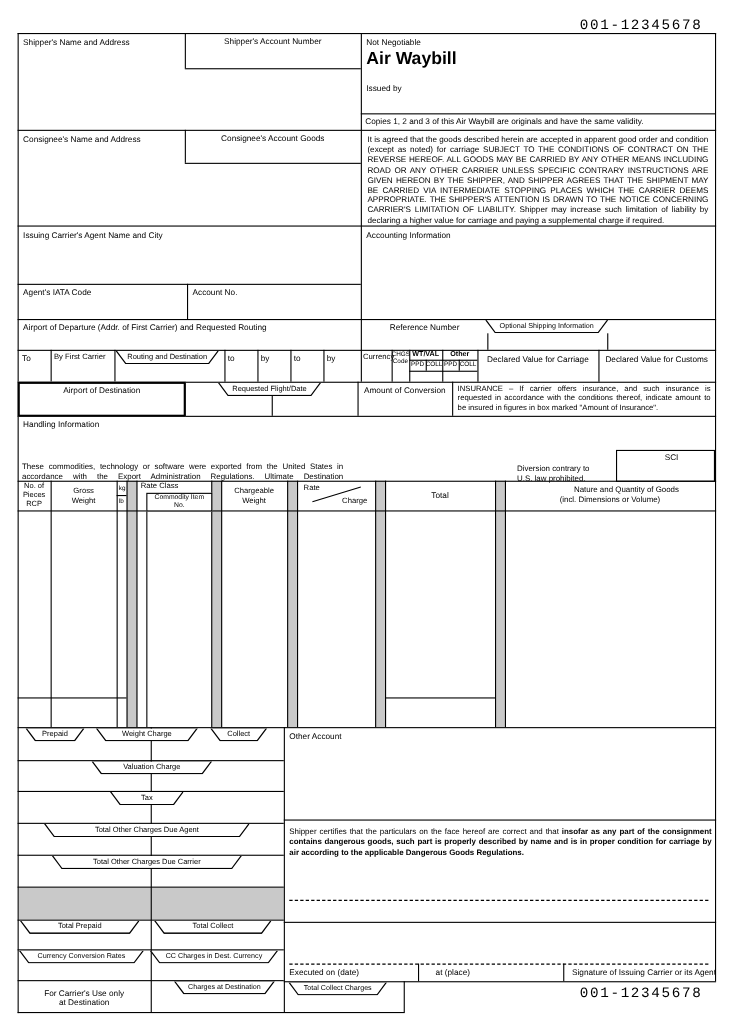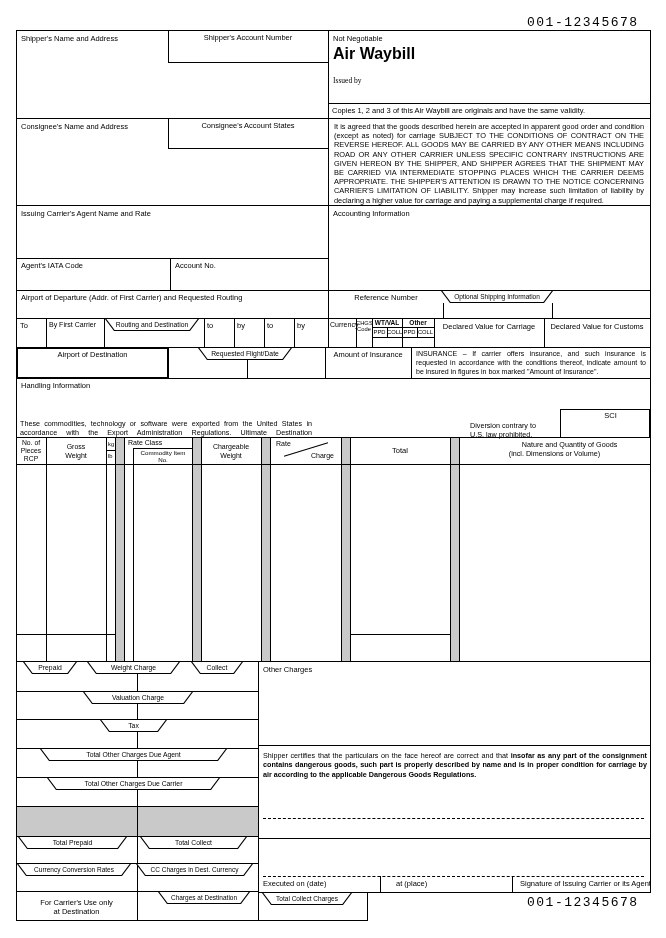--- a/index.html
+++ b/index.html
@@ -101,28 +101,28 @@
   <div class="v" style="left:512px;top:876px;height:16px;"></div>
 
   <div class="boldbox" style="left:16px;top:347px;width:153px;height:32px;"></div>
   <div class="box" style="left:560px;top:409px;width:90px;height:29px;"></div>
   <div class="box" style="left:133px;top:448px;width:60px;height:17px;background:#fff;"></div>
 
   <div class="l" style="left:21px;top:34px;">Shipper's Name and Address</div>
   <div class="l lc" style="left:168px;top:33px;width:160px;">Shipper's Account Number</div>
   <div class="l" style="left:333px;top:34px;">Not Negotiable</div>
   <div class="l b" style="left:333px;top:44px;font-size:16px;">Air Waybill</div>
-  <div class="l" style="left:333px;top:76px;font-family:Liberation Serif, serif;">Issued by</div>
+  <div class="l" style="left:333px;top:76px;">Issued by</div>
   <div class="l" style="left:332px;top:106px;">Copies 1, 2 and 3 of this Air Waybill are originals and have the same validity.</div>
 
   <div class="l" style="left:21px;top:122px;">Consignee's Name and Address</div>
-  <div class="l lc" style="left:168px;top:121px;width:160px;">Consignee's Account States</div>
+  <div class="l lc" style="left:168px;top:121px;width:160px;">Consignee's Account Goods</div>
   <div class="p" style="left:334px;top:122px;width:310px;">It is agreed that the goods described herein are accepted in apparent good order and condition (except as noted) for carriage SUBJECT TO THE CONDITIONS OF CONTRACT ON THE REVERSE HEREOF. ALL GOODS MAY BE CARRIED BY ANY OTHER MEANS INCLUDING ROAD OR ANY OTHER CARRIER UNLESS SPECIFIC CONTRARY INSTRUCTIONS ARE GIVEN HEREON BY THE SHIPPER, AND SHIPPER AGREES THAT THE SHIPMENT MAY BE CARRIED VIA INTERMEDIATE STOPPING PLACES WHICH THE CARRIER DEEMS APPROPRIATE. THE SHIPPER'S ATTENTION IS DRAWN TO THE NOTICE CONCERNING CARRIER'S LIMITATION OF LIABILITY. Shipper may increase such limitation of liability by declaring a higher value for carriage and paying a supplemental charge if required.</div>
 
-  <div class="l" style="left:21px;top:209px;">Issuing Carrier's Agent Name and Rate</div>
+  <div class="l" style="left:21px;top:209px;">Issuing Carrier's Agent Name and City</div>
   <div class="l" style="left:333px;top:209px;">Accounting Information</div>
   <div class="l" style="left:21px;top:261px;">Agent's IATA Code</div>
   <div class="l" style="left:175px;top:261px;">Account No.</div>
   <div class="l" style="left:21px;top:293px;">Airport of Departure (Addr. of First Carrier) and Requested Routing</div>
   <div class="l lc" style="left:330px;top:293px;width:112px;">Reference Number</div>
 
   <div class="l" style="left:20px;top:321px;">To</div>
   <div class="l" style="left:49px;top:321px;font-size:7px;">By First Carrier</div>
   <div class="l" style="left:207px;top:321px;">to</div>
   <div class="l" style="left:237px;top:321px;">by</div>
@@ -135,21 +135,21 @@
   <div class="l lc b" style="left:372px;top:319px;width:30px;font-size:6.5px;">WT/VAL</div>
   <div class="l lc b" style="left:402px;top:319px;width:32px;font-size:6.5px;">Other</div>
   <div class="l lc s" style="left:372px;top:329px;width:15px;">PPD</div>
   <div class="l lc s" style="left:387px;top:329px;width:15px;">COLL</div>
   <div class="l lc s" style="left:402px;top:329px;width:15px;">PPD</div>
   <div class="l lc s" style="left:417px;top:329px;width:17px;">COLL</div>
   <div class="l lc" style="left:434px;top:322px;width:110px;">Declared Value for Carriage</div>
   <div class="l lc" style="left:544px;top:322px;width:106px;">Declared Value for Customs</div>
 
   <div class="l lc" style="left:18px;top:350px;width:149px;">Airport of Destination</div>
-  <div class="l lc" style="left:325px;top:350px;width:86px;">Amount of Insurance</div>
+  <div class="l lc" style="left:325px;top:350px;width:86px;">Amount of Conversion</div>
   <div class="p" style="left:416px;top:350px;width:230px;font-size:7px;line-height:8.8px;">INSURANCE – If carrier offers insurance, and such insurance is requested in accordance with the conditions thereof, indicate amount to be insured in figures in box marked "Amount of Insurance".</div>
 
   <div class="l" style="left:21px;top:381px;">Handling Information</div>
   <div class="l lc" style="left:555px;top:411px;width:111px;">SCI</div>
   <div class="p" style="left:20px;top:419px;width:292px;font-size:7.2px;line-height:9px;text-align-last:justify;">These commodities, technology or software were exported from the United States in accordance with the Export Administration Regulations. Ultimate Destination</div>
   <div class="l" style="left:470px;top:422px;font-size:7.2px;">Diversion contrary to</div>
   <div class="l" style="left:470px;top:431px;font-size:7.2px;">U.S. law prohibited.</div>
 
   <div class="l lc" style="left:16px;top:439px;width:30px;font-size:6.8px;line-height:8px;">No. of Pieces RCP</div>
   <div class="l lc" style="left:59px;top:443px;width:34px;font-size:7px;line-height:8.5px;">Gross Weight</div>
@@ -207,21 +207,21 @@
   <div class="tab" style="left:136px;top:864px;width:117px;">
       <span class="ti" style="font-size:6.5px;">CC Charges in Dest. Currency</span>
     </div>
   <div class="tab" style="left:158px;top:892px;width:92px;">
       <span class="ti" style="font-size:6.5px;">Charges at Destination</span>
     </div>
   <div class="tab" style="left:262px;top:893px;width:90px;">
       <span class="ti" style="font-size:6.5px;">Total Collect Charges</span>
     </div>
 
-  <div class="l" style="left:263px;top:665px;">Other Charges</div>
+  <div class="l" style="left:263px;top:665px;">Other Account</div>
   <div class="p" style="left:263px;top:751px;width:384px;font-size:7.2px;line-height:9.4px;"><span>Shipper certifies that the particulars on the face hereof are correct and that </span><span class="b">insofar as any part of the consignment contains dangerous goods, such part is properly described by name and is in proper condition for carriage by air according to the applicable Dangerous Goods Regulations.</span></div>
   <div class="dash" style="left:263px;top:818px;width:381px;"></div>
   <div class="dash" style="left:263px;top:876px;width:381px;"></div>
   <div class="l" style="left:263px;top:879px;">Executed on (date)</div>
   <div class="l" style="left:396px;top:879px;">at (place)</div>
   <div class="l" style="left:520px;top:879px;width:126px;text-align:right;">Signature of Issuing Carrier or its Agent</div>
 
   <div class="l lc" style="left:16px;top:898px;width:121px;line-height:9px;"><span>For Carrier's Use only</span><br><span>at Destination</span></div>
 
   <div class="l mono" style="left:527px;top:895px;font-size:13px;letter-spacing:1.5px;">001-12345678</div>

